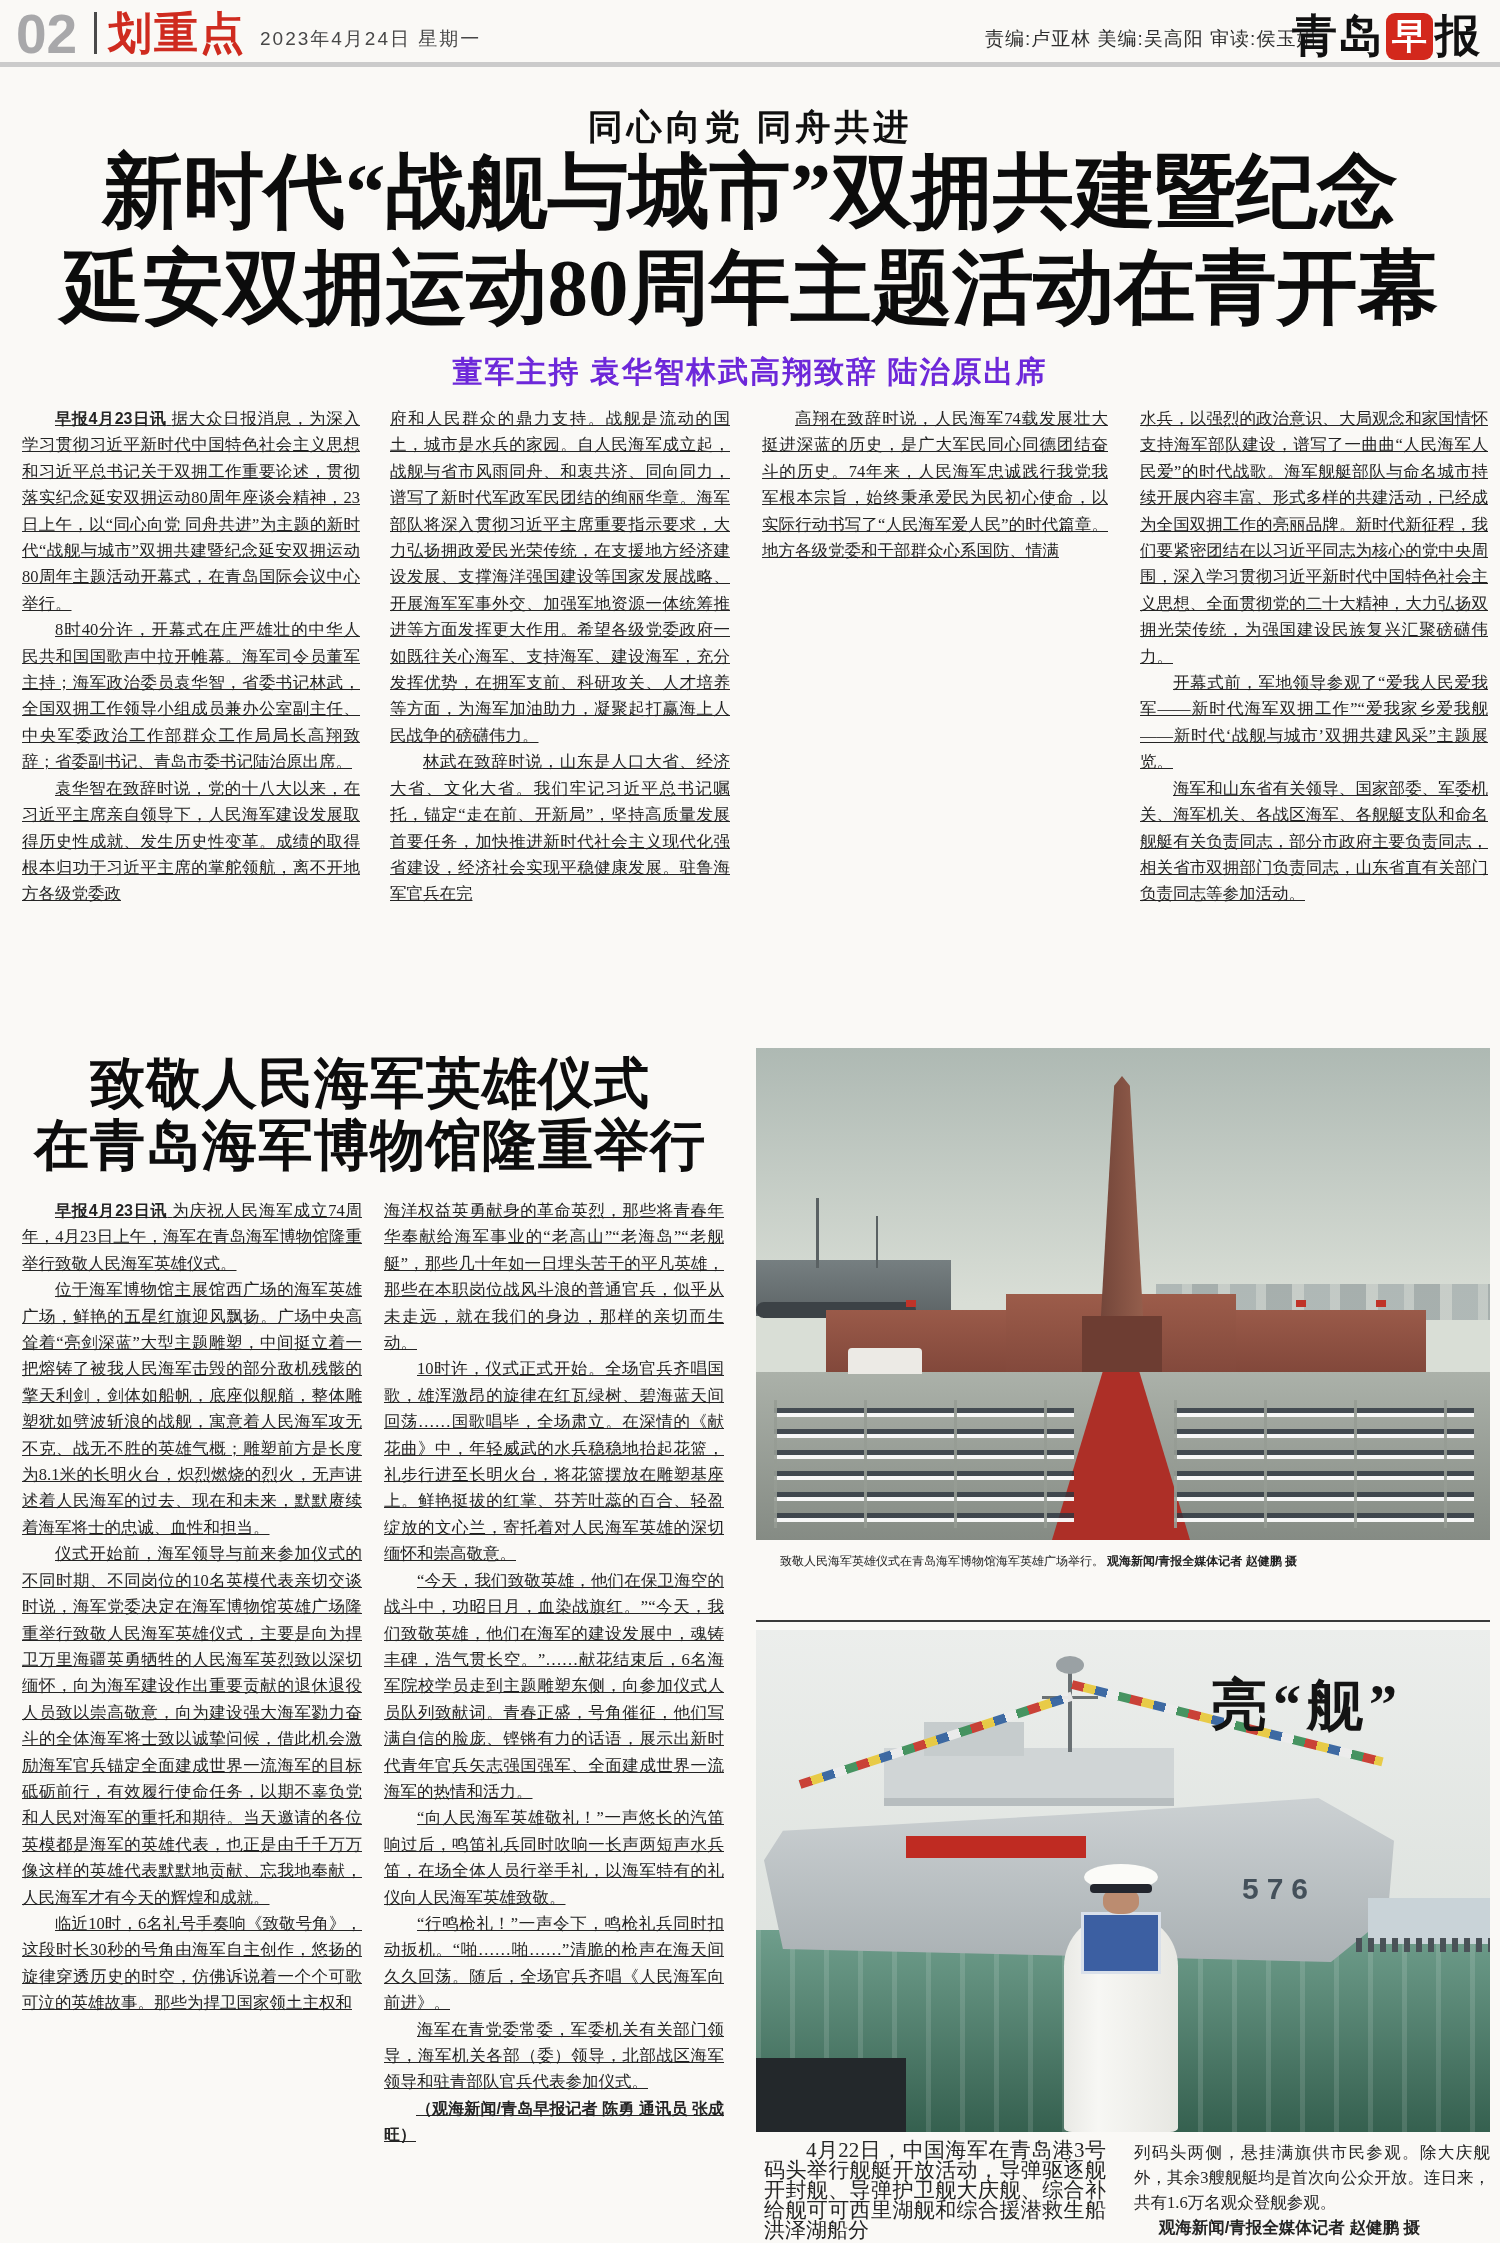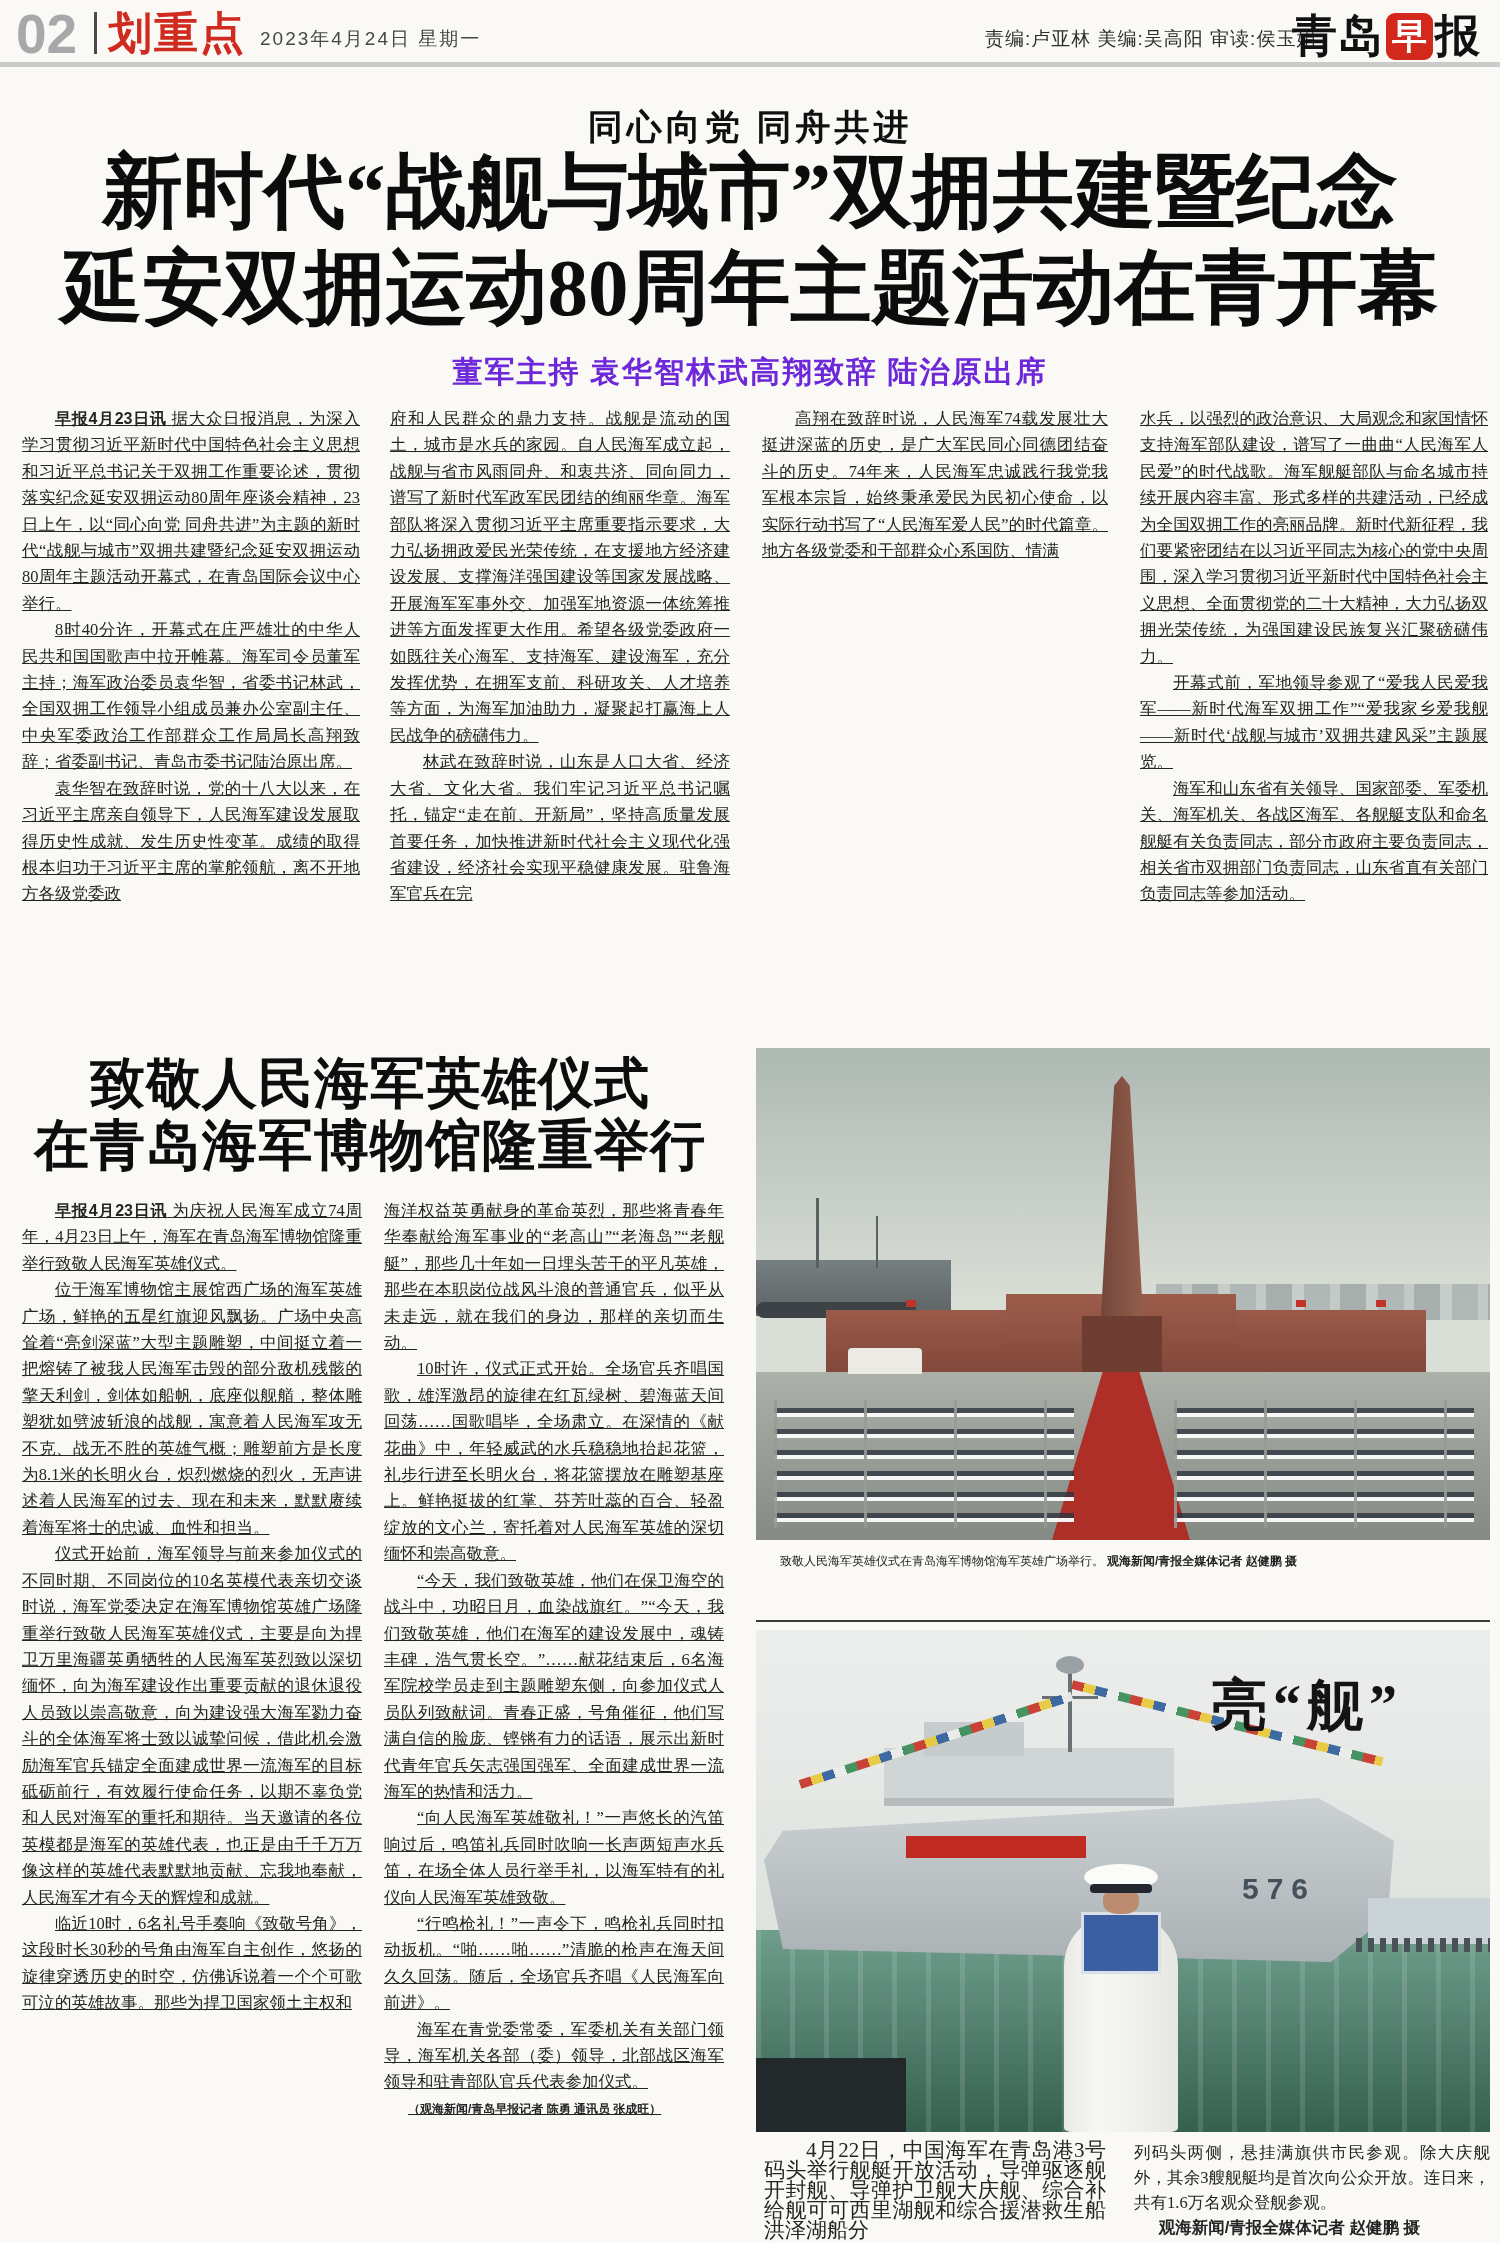--- a/index.html
+++ b/index.html
@@ -31,21 +31,21 @@
   .col p.cont{text-indent:0;}
   .lead-body{top:406px;height:582px;}
   .c1{left:22px;width:338px;} .c2{left:390px;width:340px;} .c3{left:762px;width:346px;} .c4{left:1140px;width:348px;}
   .b-lead{font-weight:700;font-family:"Liberation Sans","DejaVu Sans",sans-serif;font-size:16px;}
 
   
   .h2l{left:20px;width:700px;text-align:center;font-weight:700;color:#0d0d0d;font-size:55px;line-height:1;letter-spacing:1px;}
   .h2a{top:1056px;} .h2b{top:1118px;}
   .hero-body{top:1198px;height:1045px;}
   .hc1{left:22px;width:340px;} .hc2{left:384px;width:340px;}
-  .cred{font-weight:700;font-family:"Liberation Sans",sans-serif;font-size:12px;}
+  .cred{font-weight:700;font-family:"Liberation Sans",sans-serif;font-size:16px;}
 
   
   .photo{position:absolute;left:756px;width:734px;overflow:hidden;background:#cfd5cf;}
   .photo *{position:absolute;}
   .photo1{top:1048px;height:492px;}
   .photo2{top:1630px;height:502px;}
 
   
   .p1-sky{left:0;top:0;width:734px;height:340px;background:linear-gradient(#aeb9b3,#d9ded6 75%);}
   .p1-skyline{left:400px;top:236px;width:334px;height:36px;opacity:.75;

